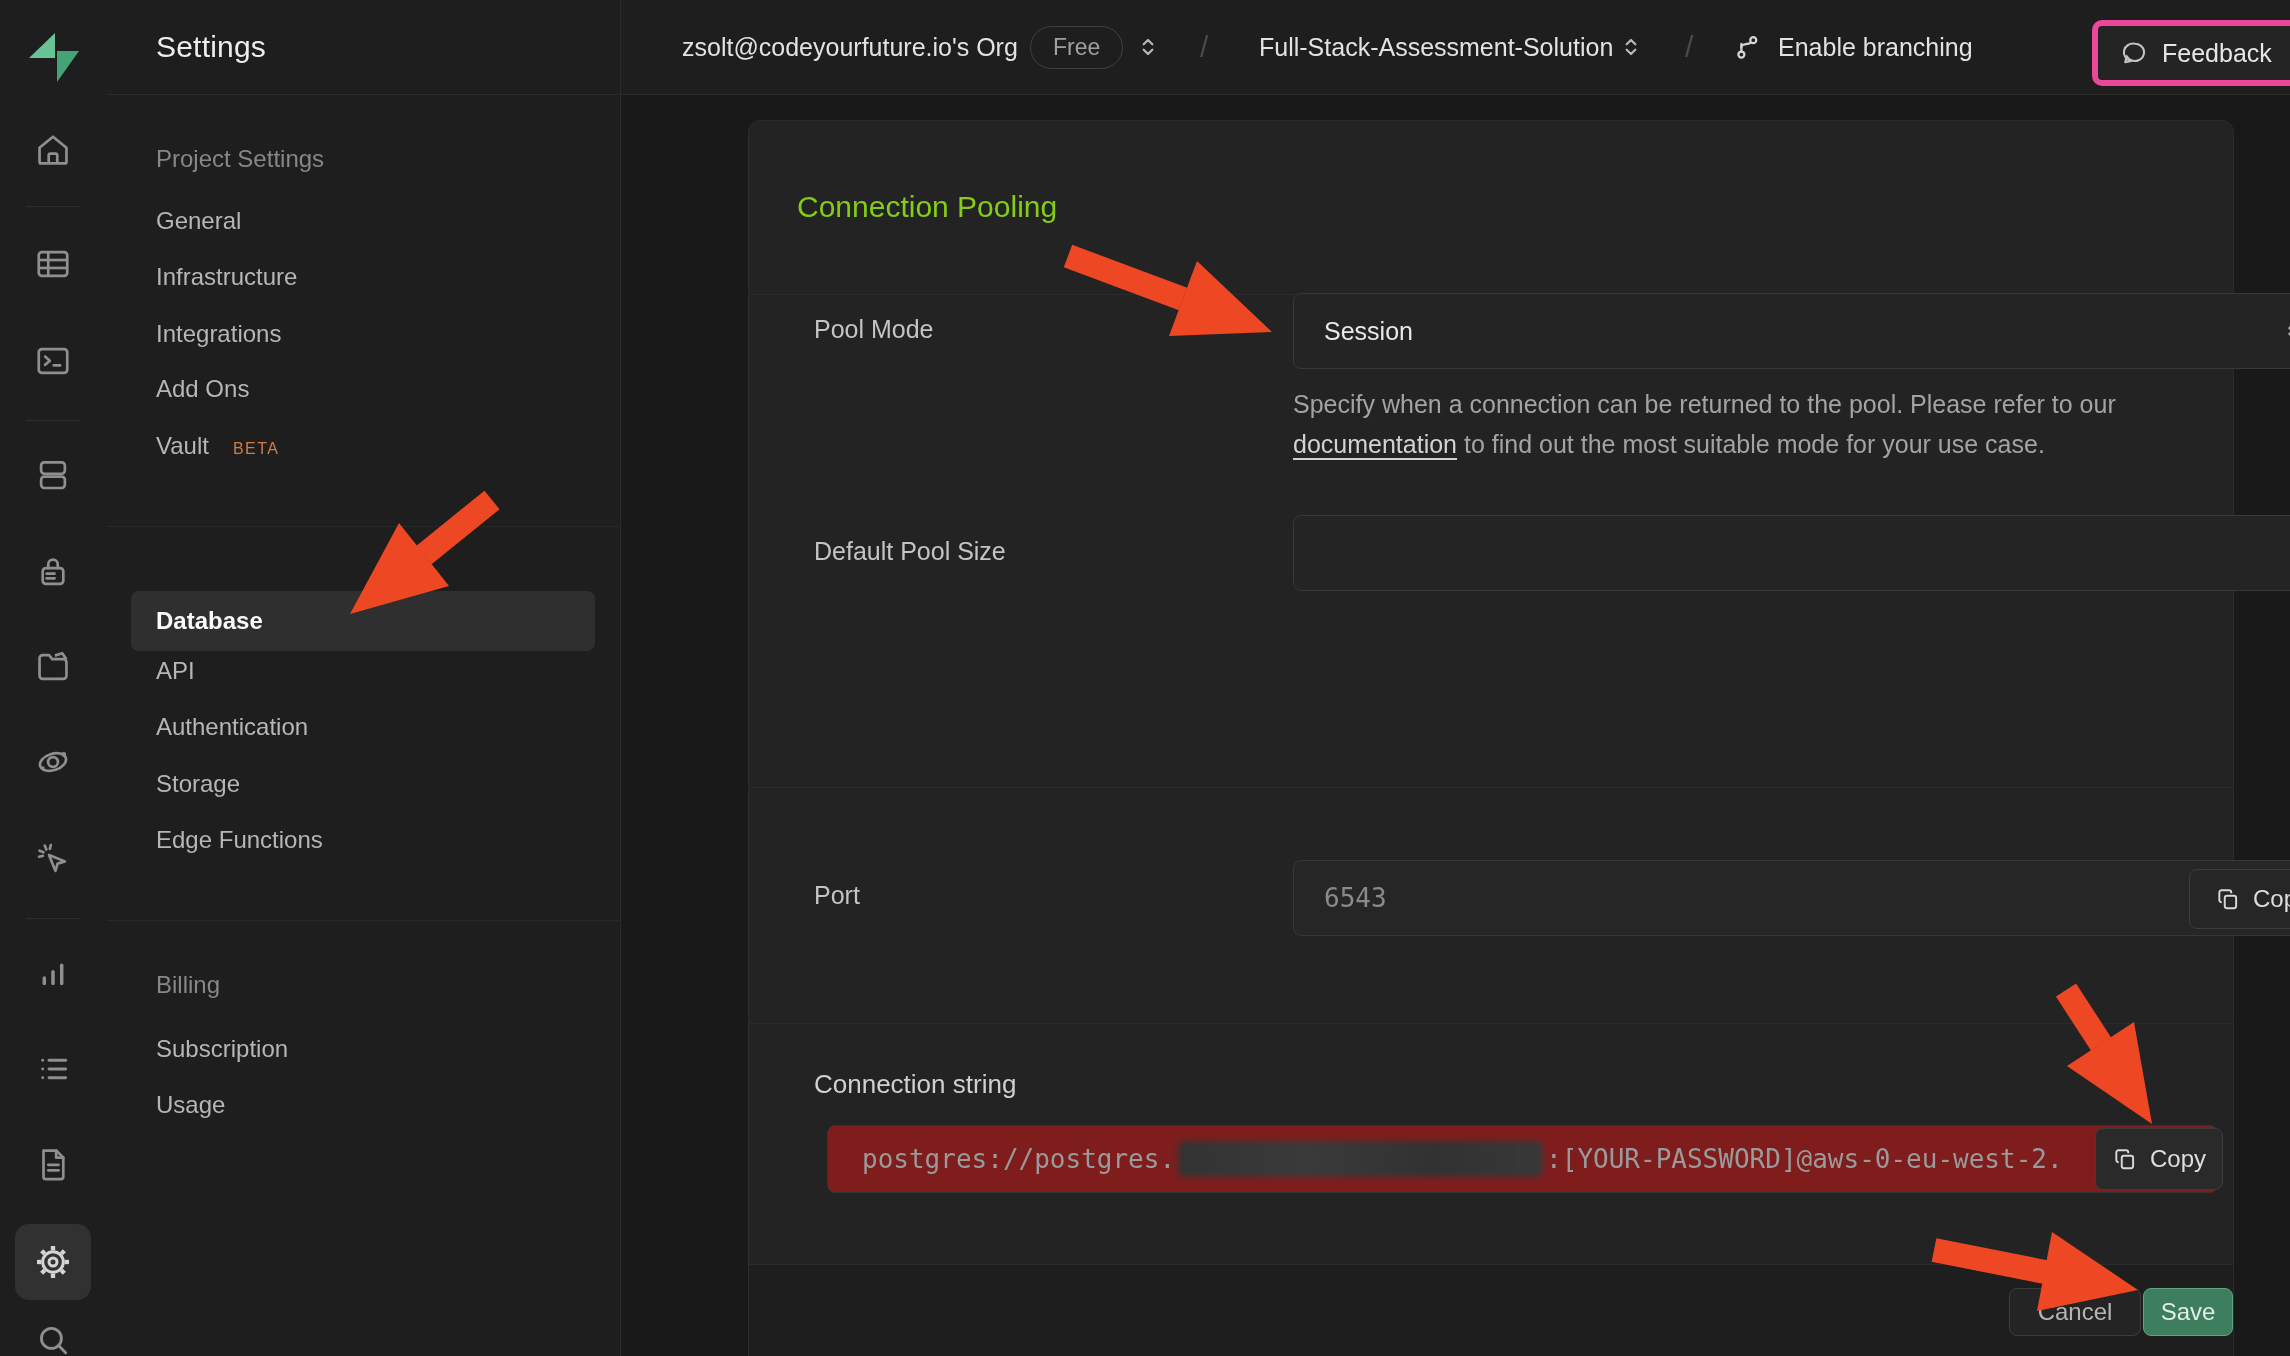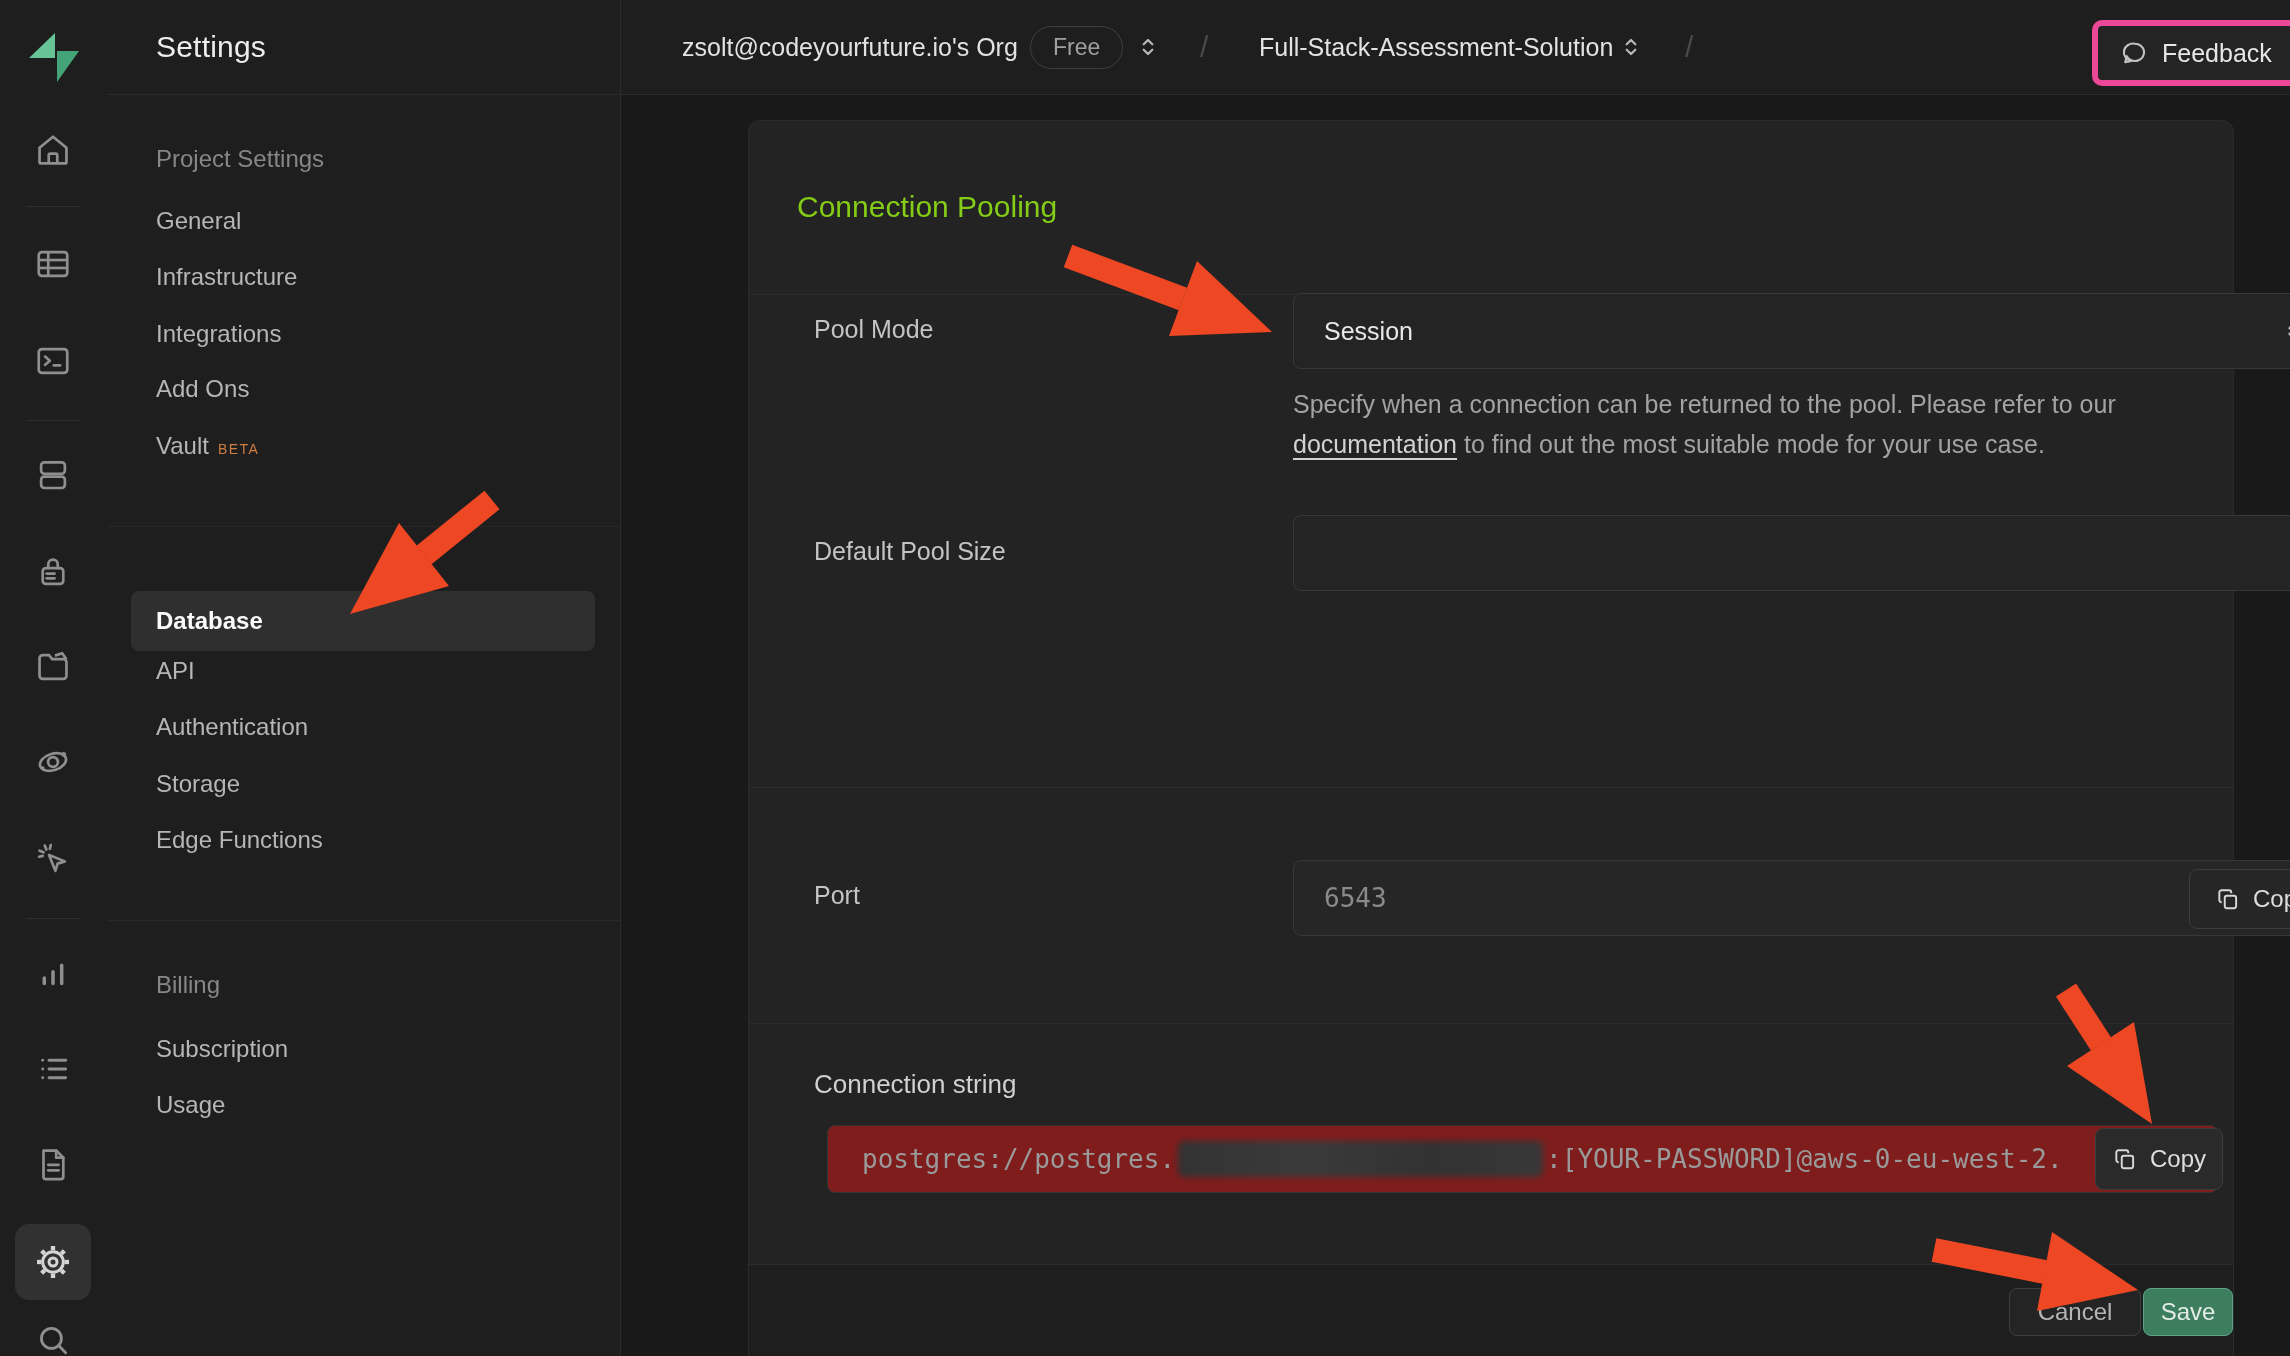--- a/index.html
+++ b/index.html
@@ -20,21 +20,21 @@
   .crumb{height:94px;display:flex;align-items:center;font-size:25px;color:#e2e2e2;}
   .slash{color:#4a4a4a;font-size:30px;font-weight:300;}
   .pill{border:1px solid #404040;border-radius:999px;color:#a0a0a0;font-size:23px;padding:7px 22px;}
   .tb-btn{height:54px;display:flex;align-items:center;gap:12px;padding:0 22px;background:#242424;border:6px solid #ec4899;border-radius:10px;font-size:25px;color:#e6e6e6;}
   .sidebar{left:107px;top:95px;width:513px;height:1261px;background:#1e1e1e;border-right:1px solid #2b2b2b;}
   .sb-header{left:49px;font-size:24px;color:#878787;}
   .sb-item{left:49px;font-size:24px;color:#b6b6b6;cursor:pointer;white-space:nowrap;}
   .sb-sel{left:24px;width:464px;height:60px;background:#2f2f2f;border-radius:8px;}
   .sb-sel-label{left:25px;top:0;height:60px;display:flex;align-items:center;font-size:24px;font-weight:700;color:#fafafa;}
   .sb-div{left:0;width:513px;height:1px;background:#282828;}
-  .beta{font-size:14px;color:#cf7d43;letter-spacing:1.5px;margin-left:9px;}
+  .beta{font-size:16px;color:#cf7d43;letter-spacing:1.5px;margin-left:24px;}
   .card{left:748px;top:120px;width:1484px;height:1400px;background:#232323;border:1px solid #2b2b2b;border-radius:12px;}
   .card-title{left:48px;top:0;height:172px;display:flex;align-items:center;font-size:30px;color:#84cc16;}
   .hdiv{left:0;width:1484px;height:1px;background:#2b2b2b;}
   .flabel{font-size:25px;color:#c4c4c4;}
   .field{left:544px;width:1039px;height:76px;background:#242424;border:1px solid #383838;border-radius:8px;box-sizing:border-box;}
   .desc{left:544px;width:930px;font-size:25px;line-height:40px;color:#a3a3a3;}
   .desc a{color:#d2d2d2;text-decoration:underline;text-underline-offset:5px;cursor:pointer;}
   .copy-btn{display:flex;align-items:center;gap:12px;background:#262626;border:1px solid #3d3d3d;border-radius:8px;font-size:24px;color:#dedede;justify-content:center;}
   .mono{font-family:"DejaVu Sans Mono","Liberation Mono",monospace;}
   .footer{left:0;top:1143px;width:1484px;height:257px;background:#1e1e1e;border-top:1px solid #2b2b2b;}
@@ -187,20 +187,29 @@
     <span>Full-Stack-Assessment-Solution</span>
   </div>
   <div class="abs crumb" style="left:1511px;">
     <svg width="26" height="26" viewBox="0 0 24 24" fill="none" stroke="#b8b8b8" stroke-width="2" stroke-linecap="round" stroke-linejoin="round">
         <path d="M8 9.5 12 5.5l4 4"></path>
         <path d="M8 14.5l4 4 4-4"></path>
       </svg>
   </div>
   <div class="abs crumb slash" style="left:1578px;">
     <span>/</span>
+  </div>
+  <div class="abs crumb" style="left:1625px;gap:16px;">
+    <svg width="30" height="30" viewBox="0 0 24 24" fill="none" stroke="#d6d6d6" stroke-width="1.8" stroke-linecap="round">
+        <circle cx="7.5" cy="18" r="2.4"></circle>
+        <circle cx="17" cy="6.5" r="2.4"></circle>
+        <path d="M7.5 15.6V9.5"></path>
+        <path d="M7.5 12c0-3 7-2 7.3-3.6"></path>
+      </svg>
+    <span>Enable branching</span>
   </div>
   <div class="abs tb-btn" style="left:1985px;top:20px;">
     <svg width="30" height="30" viewBox="0 0 24 24" fill="none" stroke="#c2c2c2" stroke-width="1.7" stroke-linejoin="round">
         <path d="M12 4.6a7.3 6.9 0 1 1-6.6 9.9L4.2 19.4l4.8-1.1A7.3 6.9 0 1 1 12 4.6z"></path>
       </svg>
     <span>Feedback</span>
   </div>
 
 </header>
 

